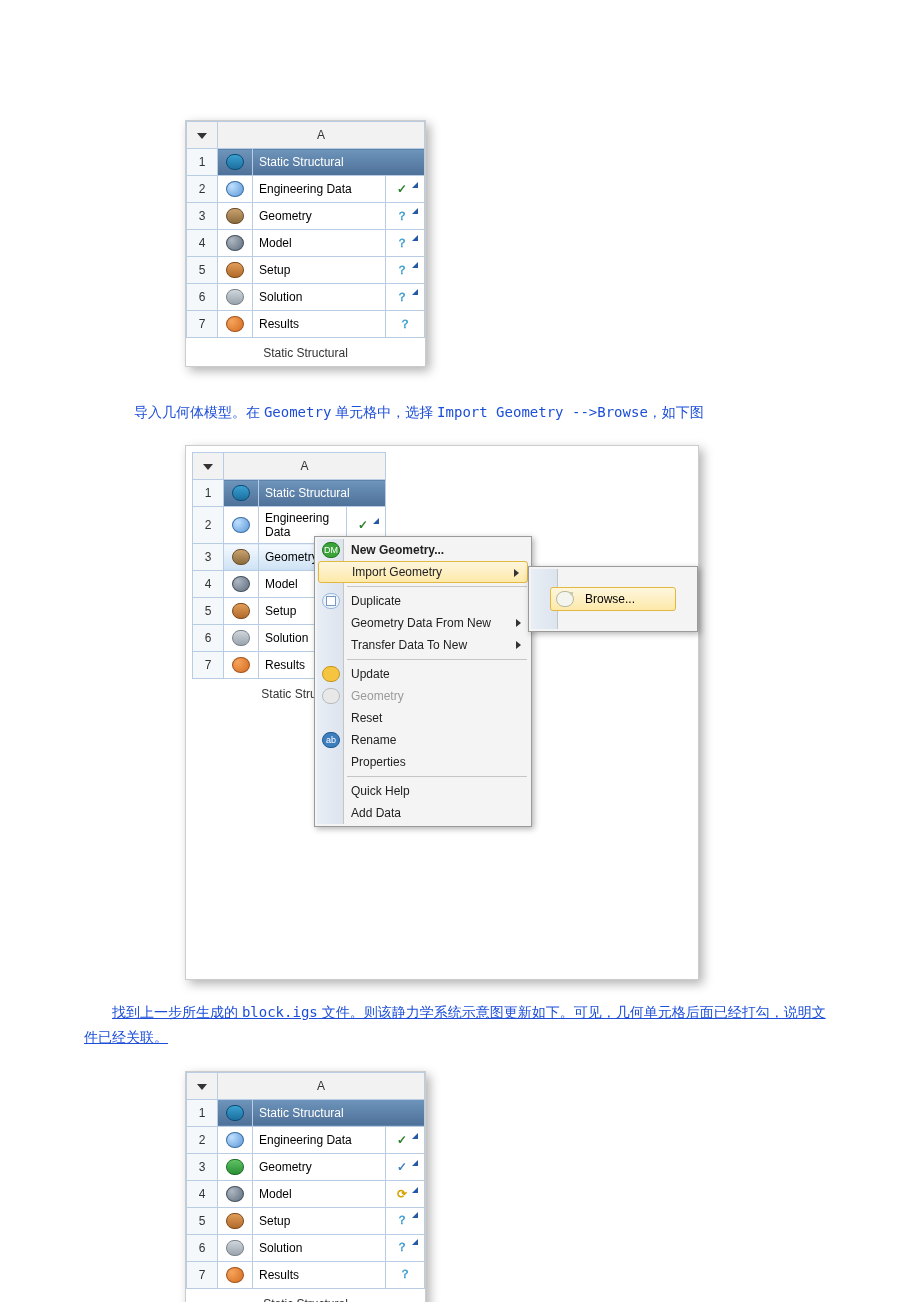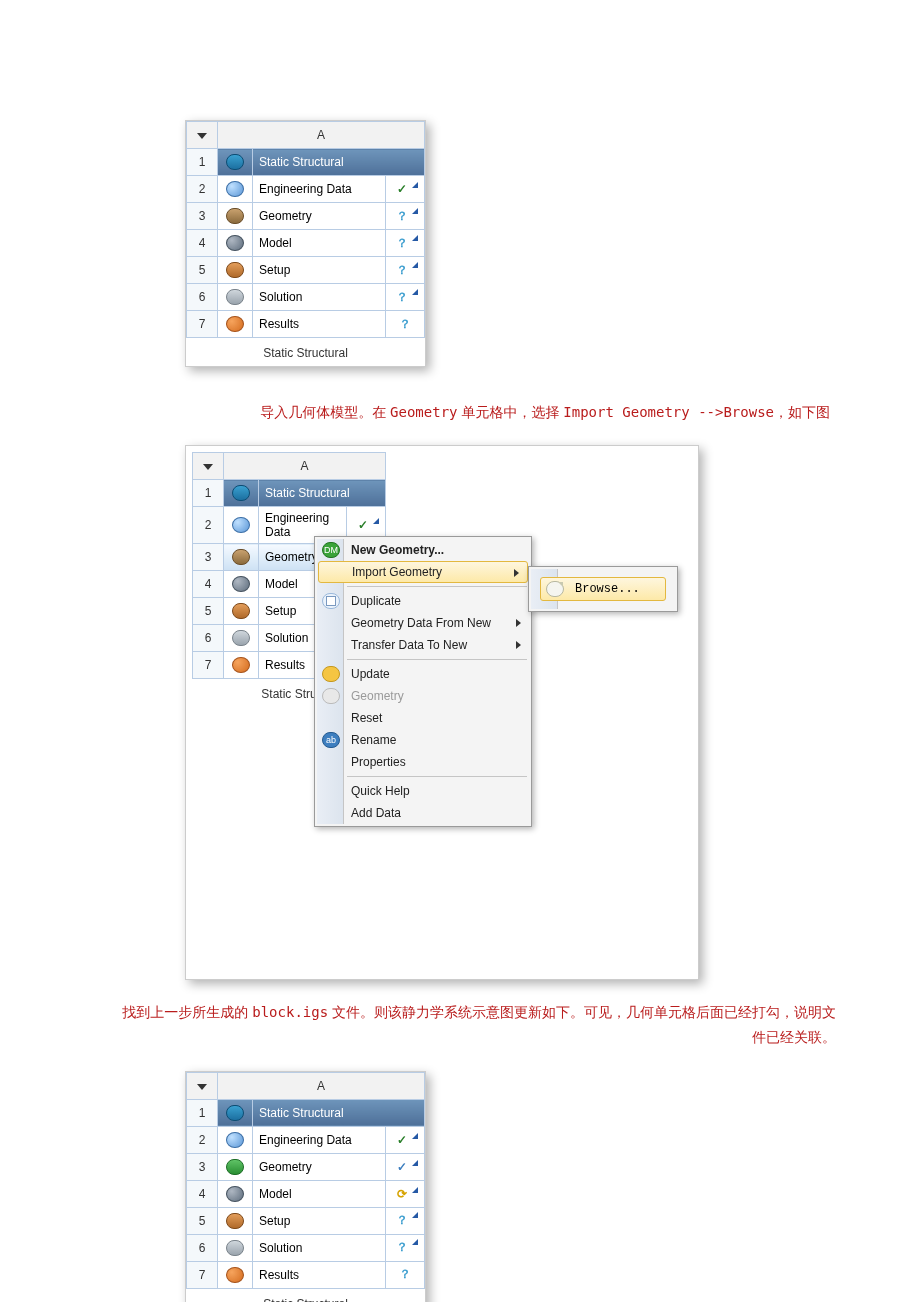--- a/index.html
+++ b/index.html
@@ -8,25 +8,24 @@
       font-family: "Microsoft YaHei", Tahoma, Arial, sans-serif;
       font-size: 13px;
       background: #fff;
       width: 920px;
     }
     .page {
       padding: 120px 90px 60px 90px;
     }
     .paragraph {
       font-size: 14px;
-      color: #b91c1c;
+      color: #1d4ed8;
       line-height: 1.8;
-      margin: 20px 0 20px 0;
+      margin: 20px 0 20px 16px;
       text-indent: 2em;
-      text-align: right;
     }
     .monospace { font-family: "SimSun", monospace; }
     
     
     .panel-wrap {
       display: inline-block;
       border: 1px solid #ccc;
       background: #fff;
       box-shadow: 4px 4px 10px rgba(0,0,0,0.3);
       margin-left: 95px;
@@ -161,22 +160,21 @@
     }
     .submenu-fly {
       position: absolute;
       left: 342px;
       top: 120px;
       width: 128px;
       background: #f4f4f4;
       border: 1px solid #9a9a9a;
       box-shadow: 2px 2px 6px rgba(0,0,0,0.3);
       font-size: 12px;
-      padding: 10px;
-      font-family: Liberation Mono, monospace;
+      padding: 20px;
     }
     .submenu-fly .gutter {
       position: absolute;
       left:2px; top:2px; bottom:2px; width:26px;
       background: linear-gradient(to right, #e9eef5, #dce4ee);
       border-right:1px solid #c5c5c5;
     }
     .submenu-fly .mi {
       position: relative;
       padding: 4px 10px 4px 34px;
@@ -370,21 +368,21 @@
       <div class="mi">
         <span class="ic ic-file mic"></span>
         <span>Browse...</span>
       </div>
     </div>
 
     <div style="height:260px"></div>
   </div>
 
   
-  <p class="paragraph" style="text-indent:2em; margin-left:-6px; margin-right:-6px;">
+  <p class="paragraph" style="text-indent:2em; margin-left:-6px; margin-right:-6px;text-decoration:underline;">
     <span>找到上一步所生成的 </span><span class="monospace">block.igs</span><span> 文件。则该静力学系统示意图更新如下。可见，几何单元格后面已经打勾，说明文件已经关联。</span>
   </p>
 
   
   <div class="panel-wrap">
     <table class="panel-table">
       <tbody>
           <tr class="hdr">
         <td class="dropdown-cell"><span class="dropdown-triangle"></span></td>
         <td colspan="3">A</td>

